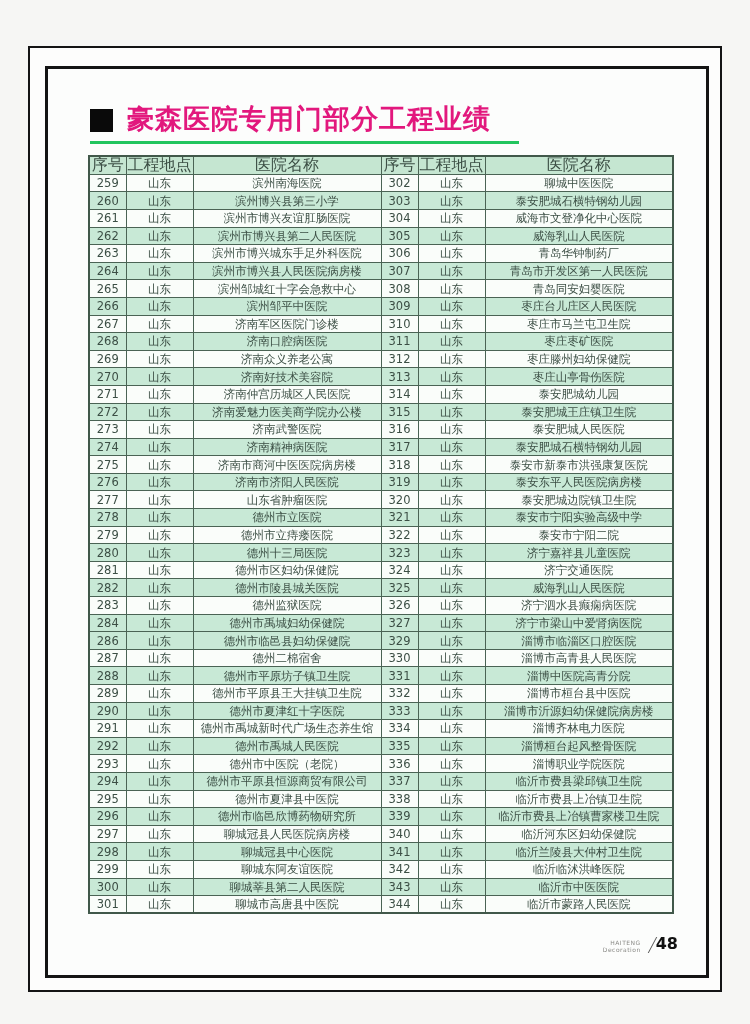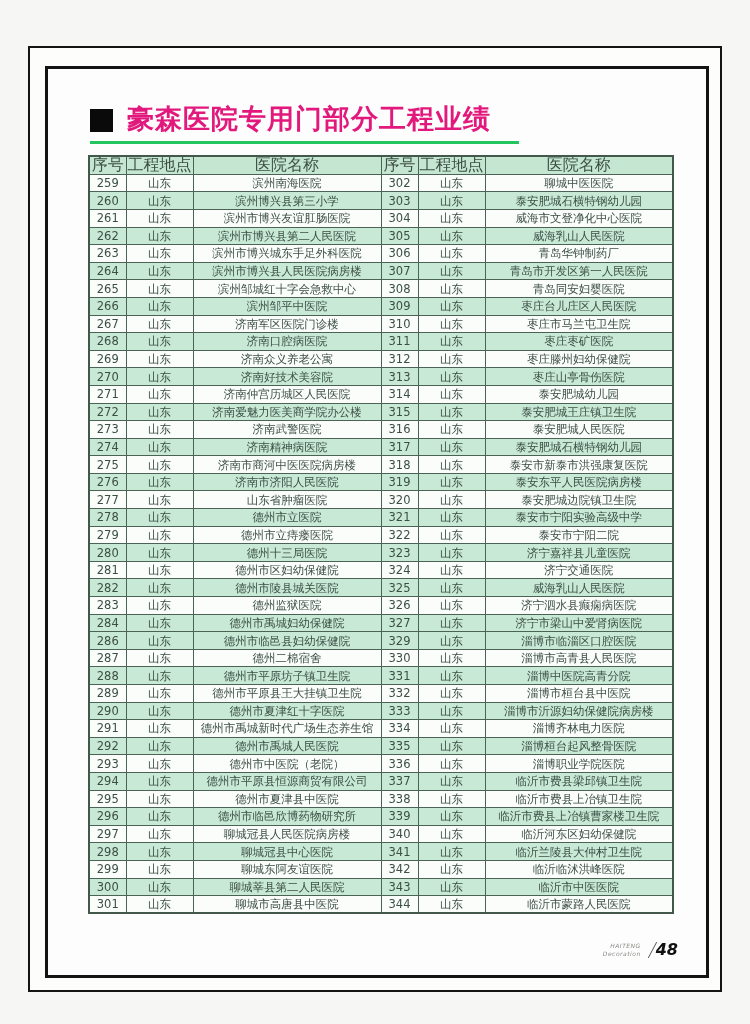--- a/index.html
+++ b/index.html
@@ -73,24 +73,23 @@
   }
   table.hospital-table th {
     background: #c5e6d1;
     font-weight: normal;
     font-size: 16px;
   }
   table.hospital-table tr.row-white td { background: #fafdfa; }
   table.hospital-table tr.row-green td { background: #c8e9d6; }
   .footer {
     position: absolute;
-    right: 28px; bottom: 16px;
+    right: 28px; bottom: 22px;
     display: flex;
-    align-items: center;
-    font-style: italic;
+    align-items: flex-end;
   }
   .footer-brand {
     display: flex;
     flex-direction: column;
     align-items: flex-end;
     margin-right: 2px;
   }
   .footer-brand span {
     font-size: 6px;
     color: #8a8a86;

